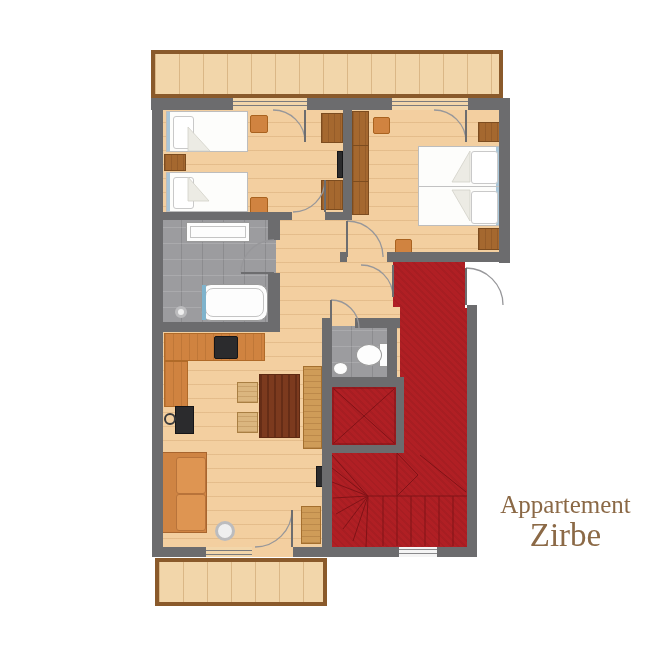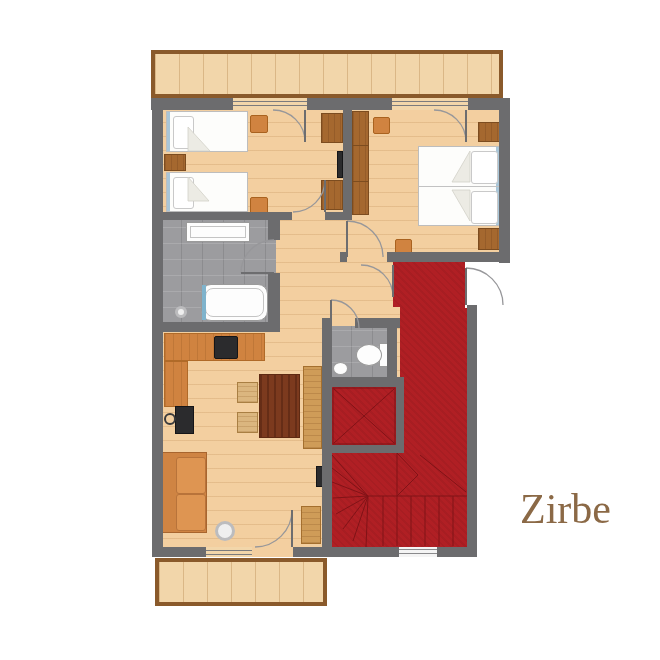--- a/index.html
+++ b/index.html
@@ -48,21 +48,21 @@
   .cushion{position:absolute;background:#de9552;border:1px solid #b8733a;border-radius:3px;}
   .fixture{background:#fdfdfd;border:1px solid #9a9a9a;}
   .tub{border-radius:10px;}
   .tub-inner{position:absolute;left:3px;top:3px;right:3px;bottom:3px;border:1px solid #c4c4c4;border-radius:8px;}
   .faucet{position:absolute;left:0;top:0;bottom:0;width:4px;background:#7fb3cc;}
   .ring{border-radius:50%;background:#efefef;border:3px solid #bcbcbe;}
   svg.overlay{position:absolute;left:0;top:0;z-index:6;}
   .title{position:absolute;left:478px;top:492px;width:175px;text-align:center;
          color:var(--title-text,#8b6946);z-index:7;}
   .title .l1{font-size:25px;line-height:26px;}
-  .title .l2{font-size:42px;line-height:34px;}
+  .title .l2{font-size:33px;line-height:34px;}
 </style>
 </head>
 <body>
 
 <div class="stage">
 
   <div class="abs balcony" style="left:151px;top:50px;width:352px;height:48px;"></div>
   <div class="abs balcony" style="left:155px;top:558px;width:172px;height:48px;"></div>
 
   <div class="abs wood" style="left:157px;top:103px;width:348px;height:160px;"></div>
@@ -194,16 +194,17 @@
     </g>
     <g fill="#ecebe4" stroke="#d2d0c8" stroke-width="0.8">
       <path d="M188,127 L210,151 L188,151 Z"></path>
       <path d="M188,177 L209,201 L188,201 Z"></path>
       <path d="M470,151 L452,182 L470,182 Z"></path>
       <path d="M470,221 L452,190 L470,190 Z"></path>
     </g>
   </svg>
 
   <div class="title">
+    <div class="l1">Appartement</div>
     <div class="l2">Zirbe</div>
   </div>
 
 </div>
 
 </body></html>

